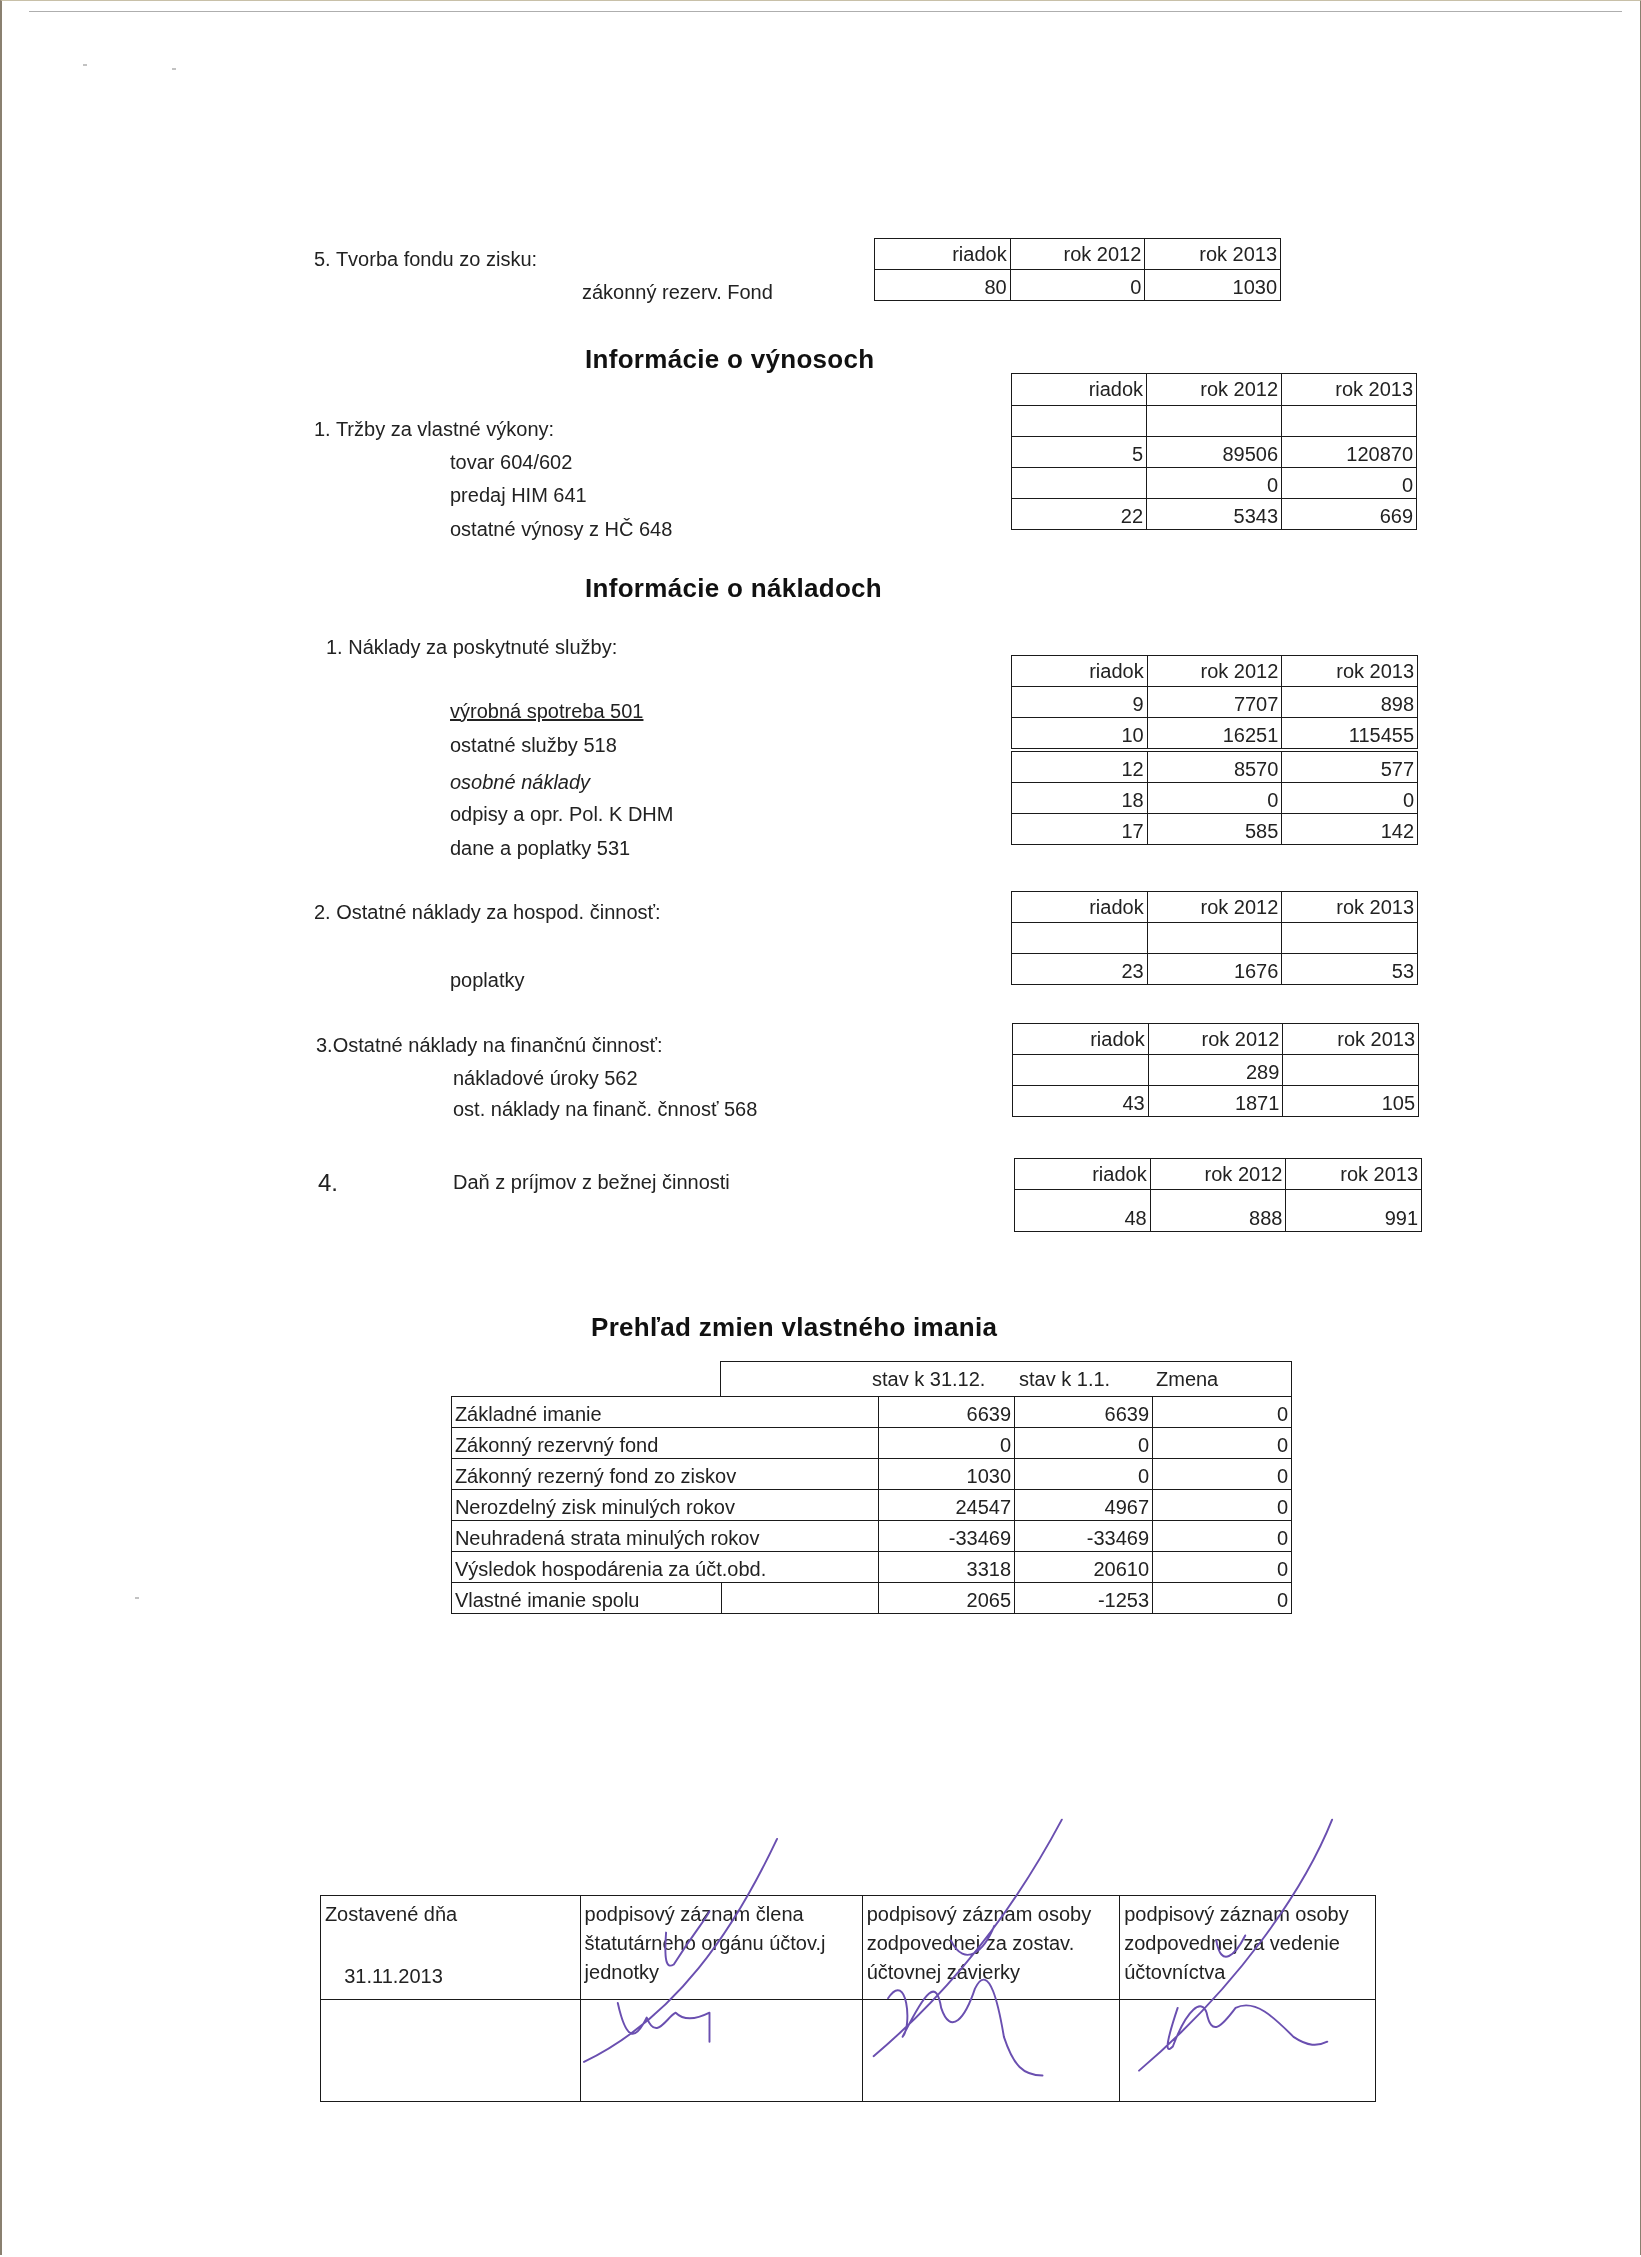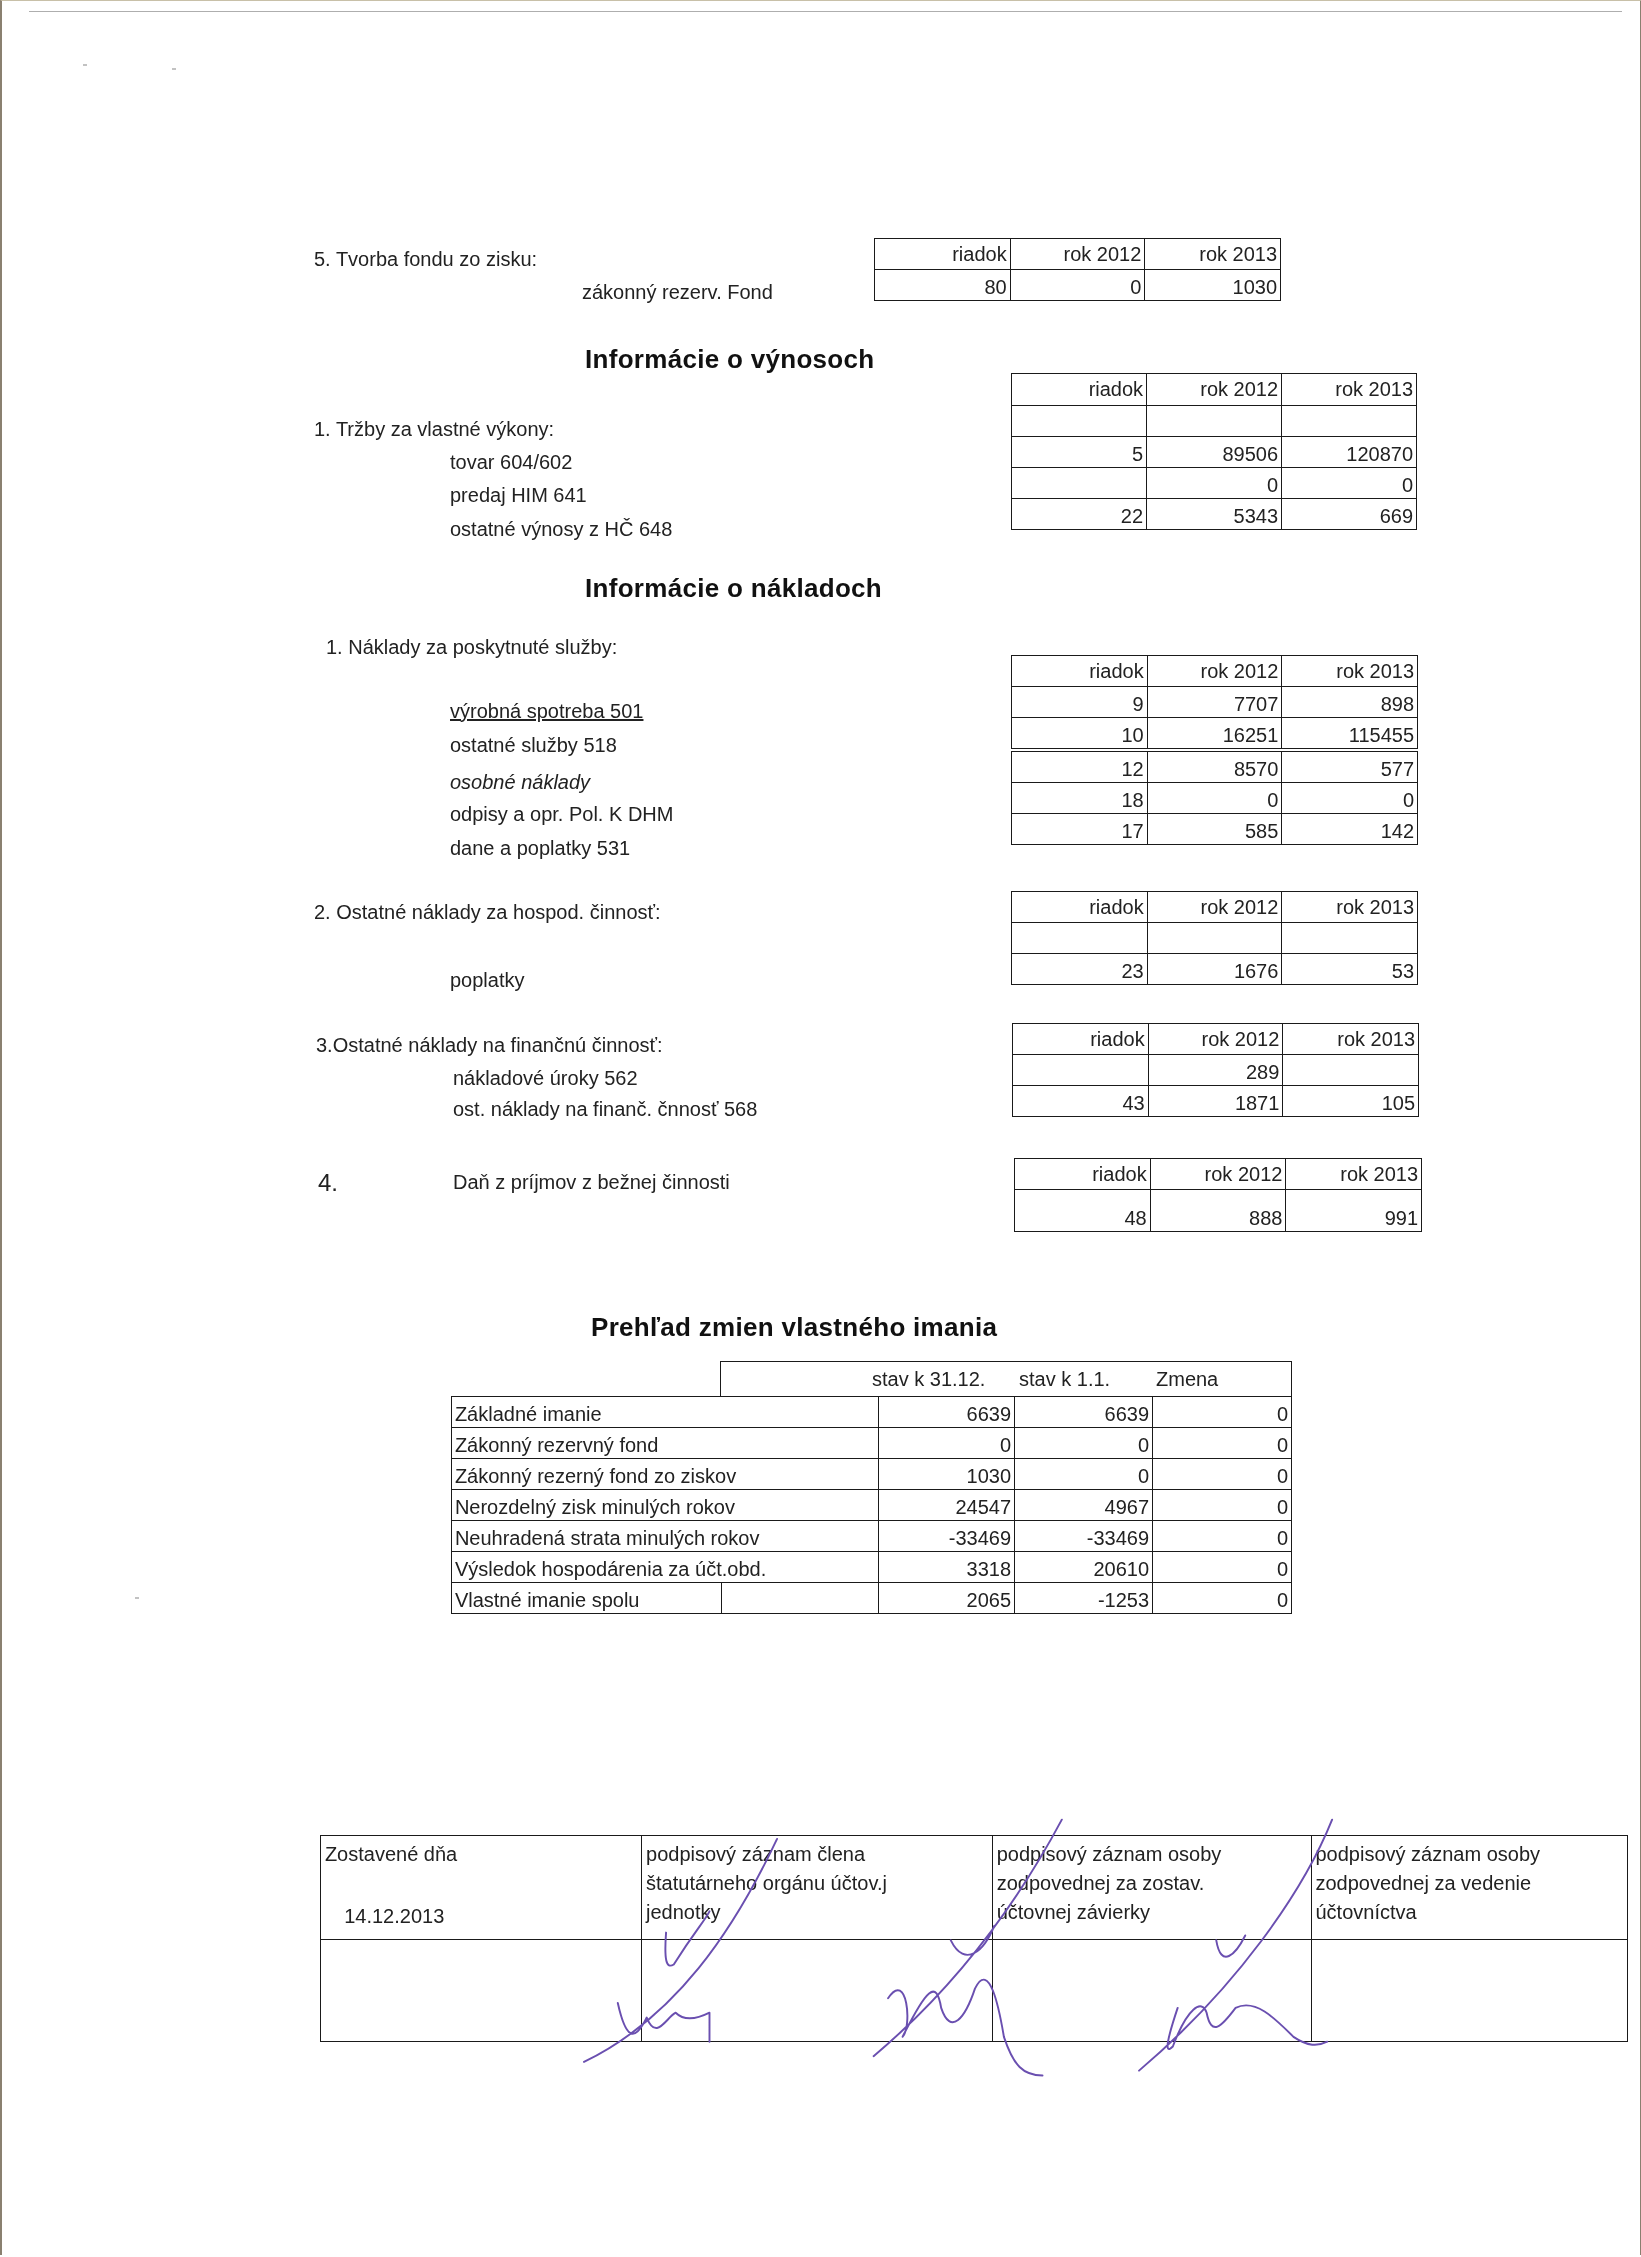--- a/index.html
+++ b/index.html
@@ -277,32 +277,32 @@
   <tr>
     <td>Vlastné imanie spolu</td>
     <td></td>
     <td class="num">2065</td>
     <td class="num">-1253</td>
     <td class="num">0</td>
   </tr>
 </tbody>
   </table>
 
-<table class="sign-table" style="left:320px;top:1835px;width:1308px;">
+<table class="sign-table" style="left:320px;top:1895px;width:1056px;">
   <colgroup>
       <col style="width:272px">
       <col style="width:297px">
       <col style="width:270px">
       <col style="width:268px">
     </colgroup>
   <tbody>
       <tr style="height:104px;">
     <td>
       <div>Zostavené dňa</div>
-      <div style="margin-top:33px;padding-left:19.3px;">14.12.2013</div>
+      <div style="margin-top:33px;padding-left:19.3px;">31.11.2013</div>
     </td>
     <td>
       <div>podpisový záznam člena</div>
       <div>štatutárneho orgánu účtov.j</div>
       <div>jednotky</div>
     </td>
     <td>
       <div>podpisový záznam osoby</div>
       <div>zodpovednej za zostav.</div>
       <div>účtovnej závierky</div>

